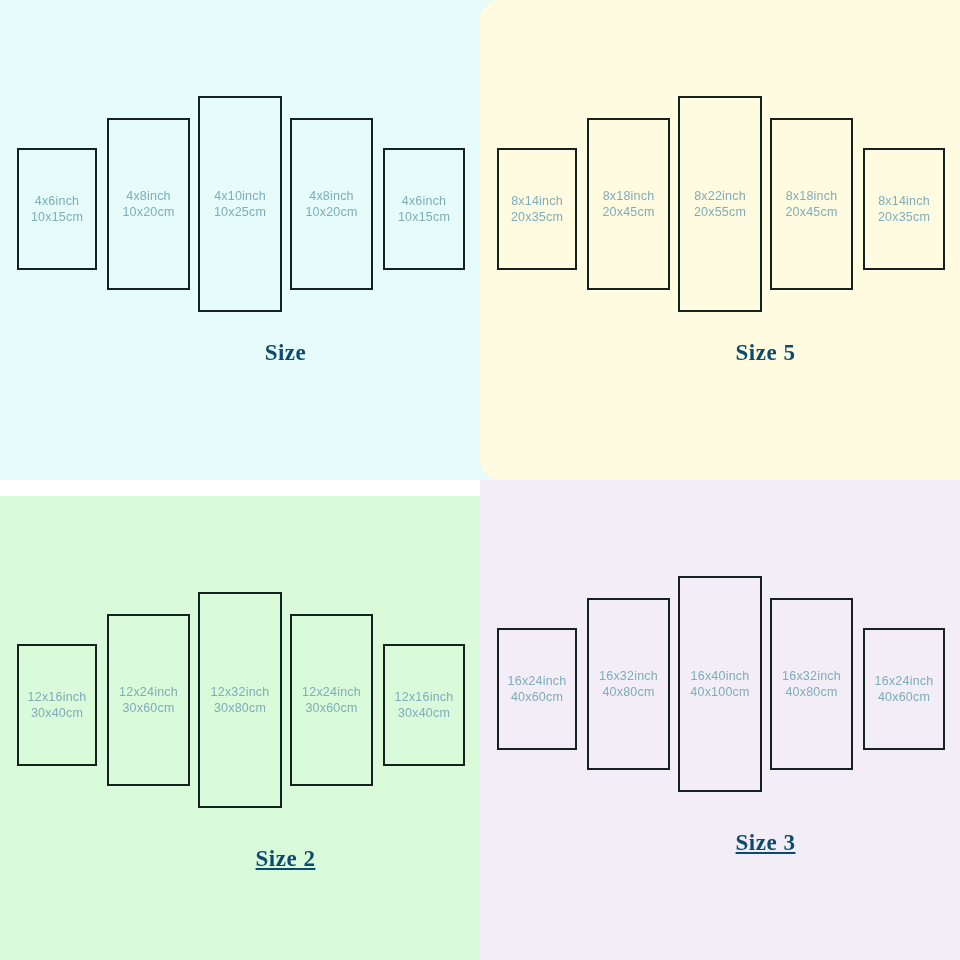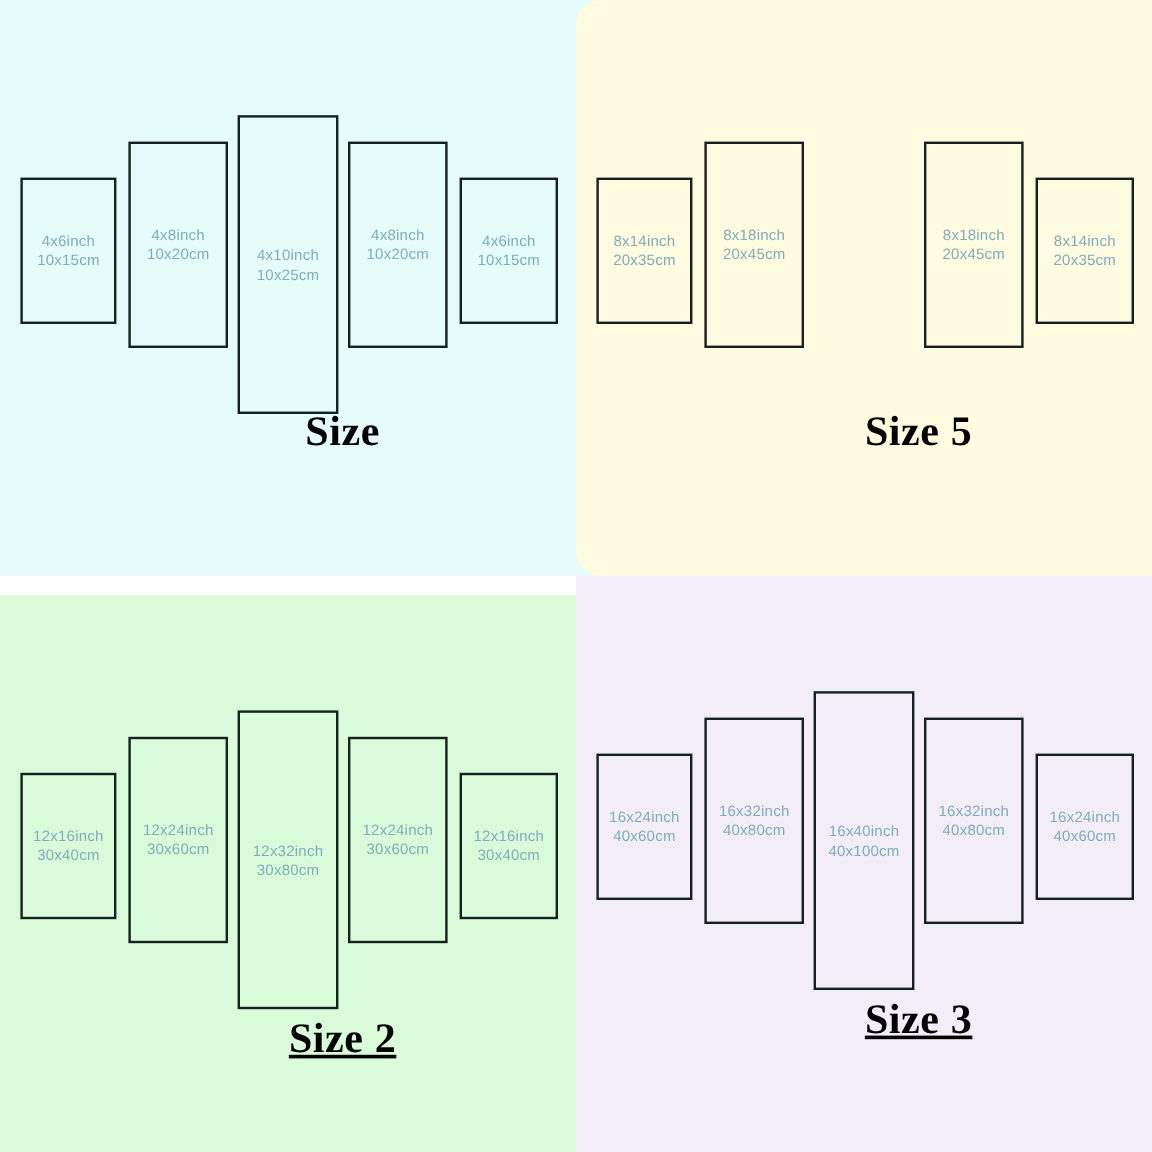--- a/index.html
+++ b/index.html
@@ -56,35 +56,35 @@
     line-height: 16px;
     letter-spacing: 0.2px;
     white-space: nowrap;
     text-align: center;
     font-family: "Liberation Sans", sans-serif;
   }
 
   
   .p1 { left: 17px;  top: 148px; width: 80px;  height: 122px; }
   .p2 { left: 107px; top: 118px; width: 83px;  height: 172px; }
-  .p3 { left: 198px; top: 96px;  width: 84px;  height: 249px; }
+  .p3 { left: 198px; top: 96px;  width: 84px;  height: 216px; }
   .p4 { left: 290px; top: 118px; width: 83px;  height: 172px; }
   .p5 { left: 383px; top: 148px; width: 82px;  height: 122px; }
 
   .size-title {
     position: absolute;
     left: 0;
     top: 340px;
     width: 571px;
     text-align: center;
     font-family: "Liberation Serif", serif;
     font-weight: bold;
-    font-size: 35px;
+    font-size: 23px;
     letter-spacing: 0.5px;
-    color: #000000;
+    color: #0c4a6e;
   }
 
   
   .q-tl { background: #e5fcfb; }
   .q-tr { background: #fffbe0; border-radius: 20px; }
   .q-bl { background: #dafbda; margin-top: 16px; }
   .q-br { background: #f2edf7; }
 
   
   .q-bl .size-title,
@@ -124,20 +124,24 @@
   <div class="quadrant q-tr">
     <div class="panel-set">
       <div class="panel p1">
         <span class="line">8x14inch</span>
         <span class="line">20x35cm</span>
       </div>
       <div class="panel p2">
         <span class="line">8x18inch</span>
         <span class="line">20x45cm</span>
       </div>
+      <div class="panel p3">
+        <span class="line">8x22inch</span>
+        <span class="line">20x55cm</span>
+      </div>
       <div class="panel p4">
         <span class="line">8x18inch</span>
         <span class="line">20x45cm</span>
       </div>
       <div class="panel p5">
         <span class="line">8x14inch</span>
         <span class="line">20x35cm</span>
       </div>
     </div>
     <div class="size-title">Size 5</div>

